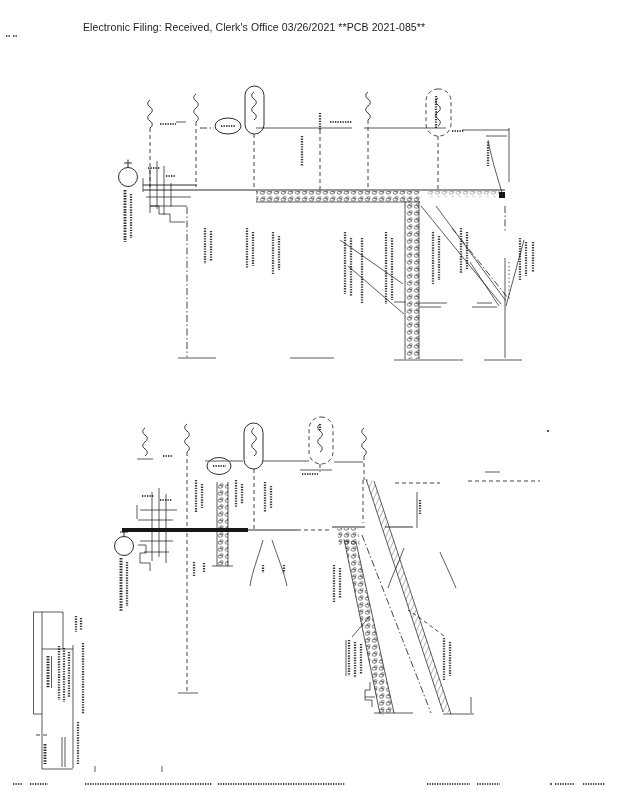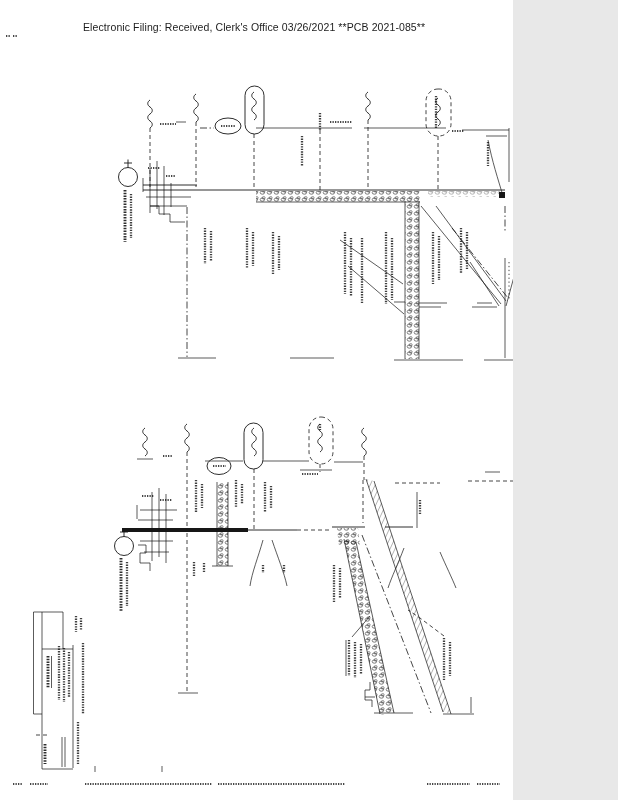--- a/index.html
+++ b/index.html
@@ -1,18 +1,18 @@
 <!DOCTYPE html>
 <html><head>
 <meta charset="utf-8">
 <style>
   html,body{margin:0;padding:0;background:#e8e8e8;}
   .page{
     position:relative;
-    width:513px;height:800px;
+    width:618px;height:800px;
     background:#ffffff;
     overflow:hidden;
     font-family:"Liberation Sans", sans-serif;
   }
   .header-stamp{
     position:absolute;left:83px;top:21px;
     font-size:10.5px;color:#1c1c1c;letter-spacing:0.1px;
     white-space:nowrap;
   }
   svg{position:absolute;left:0;top:0;}

